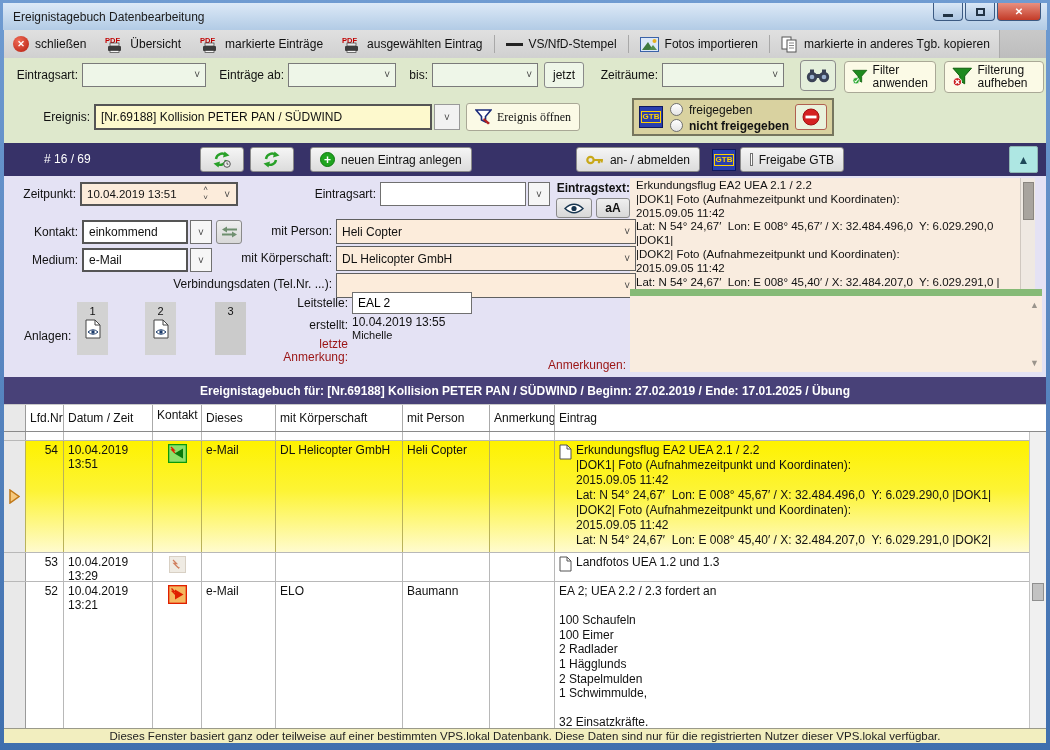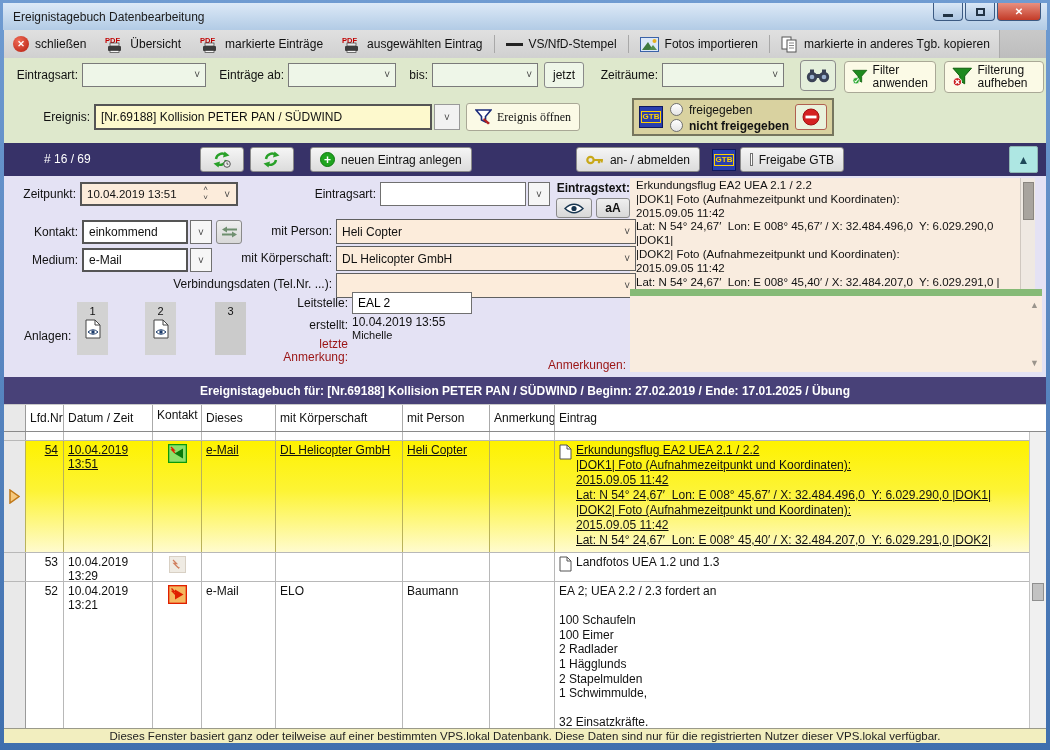--- a/index.html
+++ b/index.html
@@ -100,21 +100,21 @@
   .c-lfd { width:38px; text-align:right; padding-right:5px; }
   .c-dat { width:89px; white-space:pre-line; }
   .c-kon { width:49px; display:flex; justify-content:center; padding-top:3px; }
   .c-med { width:74px; }
   .c-koe { width:127px; }
   .c-per { width:87px; }
   .c-anm { width:65px; }
   .c-ein { flex:1; display:flex; gap:4px; align-items:flex-start; }
   .ein-text { white-space:pre-wrap; line-height:15px; flex:1; }
   .row-sel { background:linear-gradient(180deg,#fef200 0%,#fdf435 45%,#fffbce 100%); }
-  .row-sel .td { border-right-color:#b9b25a;text-decoration:underline; }
+  .row-sel .td { border-right-color:#b9b25a; }
   .tb-scroll { position:absolute; right:0; top:0; bottom:0; width:17px; background:#f0f0f0; border-left:1px solid #c4c4c4; }
   .tb-thumb { position:absolute; left:2px; top:151px; width:12px; height:18px; background:#c2c2c2; border:1px solid #8f8f8f; }
 
   
   .statusbar { position:absolute; left:4px; right:4px; top:728px; height:15px; background:#f2eebf;
     border-top:1px solid #9a9a8a; display:flex; align-items:center; justify-content:center; font-size:11.5px; color:#222; }
 </style>
 </head>
 <body>
 

